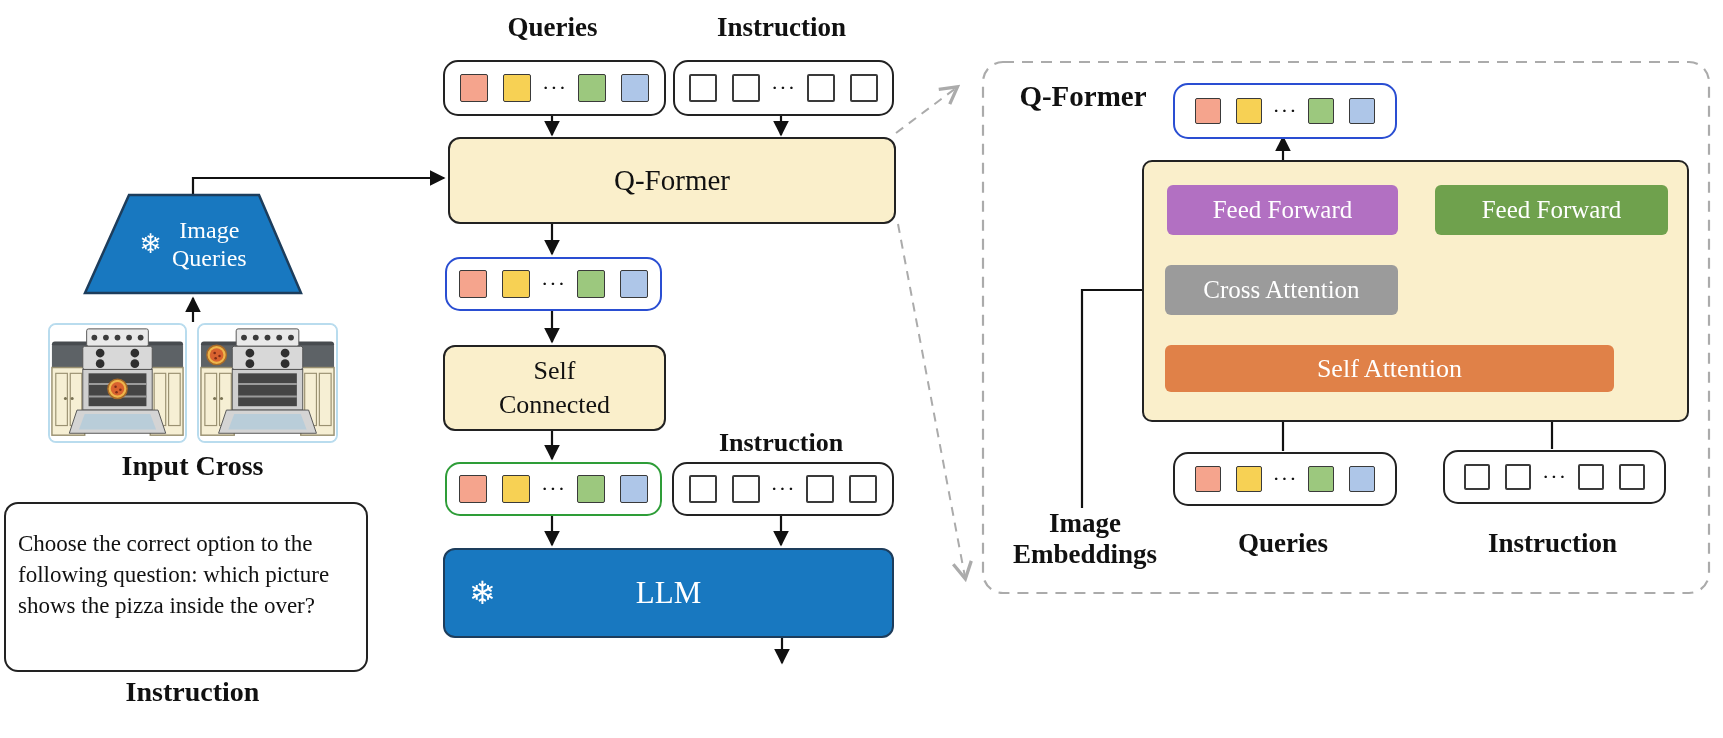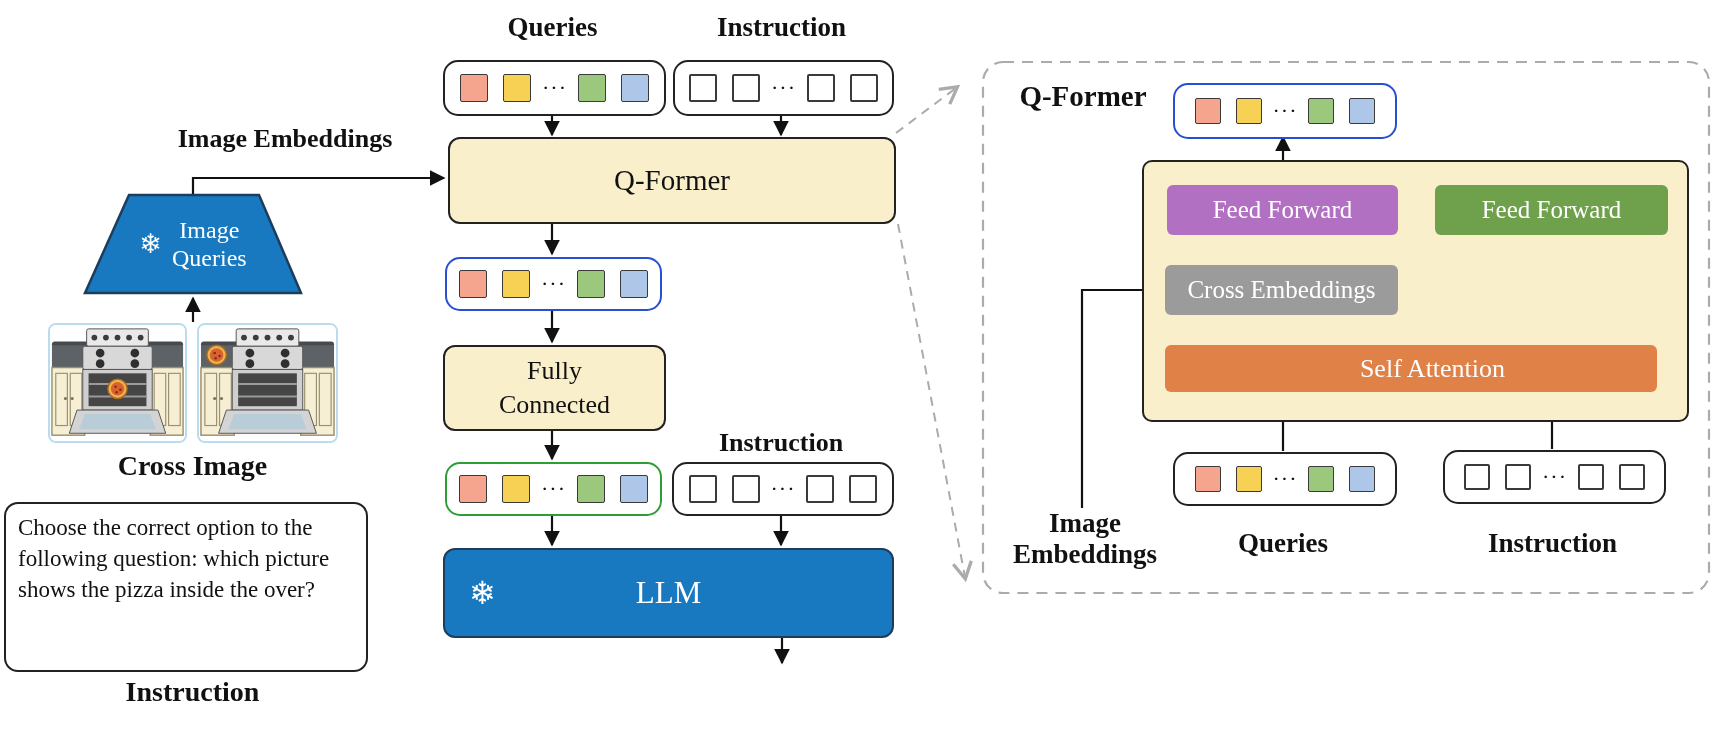--- a/index.html
+++ b/index.html
@@ -15,21 +15,21 @@
   .tokrow{display:flex;align-items:center;justify-content:center;gap:15px;height:100%;}
   .tok{width:28px;height:28px;border:1.6px solid #3a3a3a;border-radius:2px;box-sizing:border-box;}
   .tok.empty{background:#fff;border:2px solid #3a3a3a;}
   .small .tok{width:26px;height:26px;}
   .dots{font-size:22px;letter-spacing:1px;margin:0 -4px;color:#111;}
   .blue-box{background:var(--blue);border:2px solid #1d3d5c;border-radius:12px;color:#fff;
             display:flex;align-items:center;justify-content:center;}
   .pbox{border-radius:6px;color:#fff;display:flex;align-items:center;justify-content:center;
         font-size:25px;}
   .instr-box{background:#fff;border:2px solid #222;border-radius:14px;box-sizing:border-box;
-             padding:8px 12px;font-size:23px;line-height:31px;}
+             padding:24px 12px;font-size:23px;line-height:31px;}
   .imgframe{background:#fff;border:2px solid #b9dcee;border-radius:8px;box-sizing:border-box;overflow:hidden;}
   svg{display:block;}
 </style>
 </head>
 <body>
 
 <div id="canvas">
 
   <svg class="abs" style="left:0;top:0;pointer-events:none;" width="1723" height="738">
     <defs>
@@ -98,21 +98,21 @@
       <div class="tokrow">
         <span class="tok" style="background: rgb(245, 164, 141);"></span>
         <span class="tok" style="background: rgb(247, 209, 84);"></span>
         <span class="dots">···</span>
         <span class="tok" style="background: rgb(156, 200, 126);"></span>
         <span class="tok" style="background: rgb(174, 198, 232);"></span>
       </div>
     </div>
 
   <div class="abs cream-box" style="left:443px;top:345px;width:219px;height:82px;font-size:26px;">
-    <span style="display:block;width:150px;text-align:center;line-height:34px;">Fully Connected</span>
+    <span style="display:block;width:150px;text-align:center;line-height:34px;">Self Connected</span>
   </div>
 
   <div class="abs lbl" style="left:672px;top:428px;width:218px;font-size:26px;">Instruction</div>
   <div class="abs tok-box green-b" style="left:445px;top:462px;width:213px;height:50px;">
       <div class="tokrow">
         <span class="tok" style="background: rgb(245, 164, 141);"></span>
         <span class="tok" style="background: rgb(247, 209, 84);"></span>
         <span class="dots">···</span>
         <span class="tok" style="background: rgb(156, 200, 126);"></span>
         <span class="tok" style="background: rgb(174, 198, 232);"></span>
@@ -127,21 +127,20 @@
         <span class="tok empty"></span>
       </div>
     </div>
 
   <div class="abs blue-box" style="left:443px;top:548px;width:447px;height:86px;font-size:31px;">
     <span class="abs" style="left:24px;top:24px;font-size:32px;">❄</span>
     <span>LLM</span>
   </div>
 
 
-  <div class="abs lbl" style="left:135px;top:124px;width:300px;font-size:26px;">Image Embeddings</div>
 
   <div class="abs" style="left:83px;top:193px;width:220px;height:102px;">
     <svg width="220" height="102" viewBox="0 0 220 102">
       <polygon points="46,2 176,2 218,100 2,100" fill="var(--blue)" stroke="#1d3d5c" stroke-width="2.5"></polygon>
     </svg>
     <div class="abs" style="left:0;top:0;width:220px;height:102px;display:flex;align-items:center;justify-content:center;color:#fff;">
       <span style="font-size:27px;margin-right:10px;">❄</span>
       <span style="font-size:24px;line-height:28px;text-align:center;">
         <span style="display:block;">Image</span>
         <span style="display:block;">Queries</span>
@@ -222,21 +221,21 @@
       <g transform="translate(18,31)">
         <circle r="10" fill="#efb54b" stroke="#a86a28" stroke-width="1.5"></circle>
         <circle r="7" fill="#d9622f"></circle>
         <circle cx="-2" cy="-2" r="1.3" fill="#7e2c17"></circle>
           <circle cx="3" cy="1" r="1.3" fill="#7e2c17"></circle>
         <circle cx="-1" cy="3.5" r="1.3" fill="#7e2c17"></circle>
       </g>
     </svg>
   </div>
 
-  <div class="abs lbl" style="left:55px;top:450px;width:275px;font-size:28px;">Cross Image</div>
+  <div class="abs lbl" style="left:55px;top:450px;width:275px;font-size:28px;">Input Cross</div>
 
   <div class="abs instr-box" style="left:4px;top:502px;width:364px;height:170px;">
     <div><span>Choose the correct option to the following question: which picture shows the pizza inside the over?</span></div>
   </div>
   <div class="abs lbl" style="left:55px;top:676px;width:275px;font-size:28px;">Instruction</div>
 
   <div class="abs lbl" style="left:998px;top:80px;width:170px;font-size:29px;">Q-Former</div>
 
   <div class="abs tok-box blue-b small" style="left:1173px;top:83px;width:220px;height:52px;">
       <div class="tokrow">
@@ -251,23 +250,23 @@
   <div class="abs" style="left:1142px;top:160px;width:543px;height:258px;background:var(--cream);
        border:2px solid #222;border-radius:10px;"></div>
 
   <div class="abs pbox" style="left:1167px;top:185px;width:231px;height:50px;background:var(--purple);">
     <span>Feed Forward</span>
   </div>
   <div class="abs pbox" style="left:1435px;top:185px;width:233px;height:50px;background:var(--greenff);">
     <span>Feed Forward</span>
   </div>
   <div class="abs pbox" style="left:1165px;top:265px;width:233px;height:50px;background:var(--grayatt);">
-    <span>Cross Embeddings</span>
-  </div>
-  <div class="abs pbox" style="left:1165px;top:345px;width:449px;height:47px;background:var(--orange);font-size:26px;padding-left:43px;">
+    <span>Cross Attention</span>
+  </div>
+  <div class="abs pbox" style="left:1165px;top:345px;width:449px;height:47px;background:var(--orange);font-size:26px;">
     <span>Self Attention</span>
   </div>
 
   <div class="abs tok-box small" style="left:1173px;top:452px;width:220px;height:50px;">
       <div class="tokrow">
         <span class="tok" style="background: rgb(245, 164, 141);"></span>
         <span class="tok" style="background: rgb(247, 209, 84);"></span>
         <span class="dots">···</span>
         <span class="tok" style="background: rgb(156, 200, 126);"></span>
         <span class="tok" style="background: rgb(174, 198, 232);"></span>

